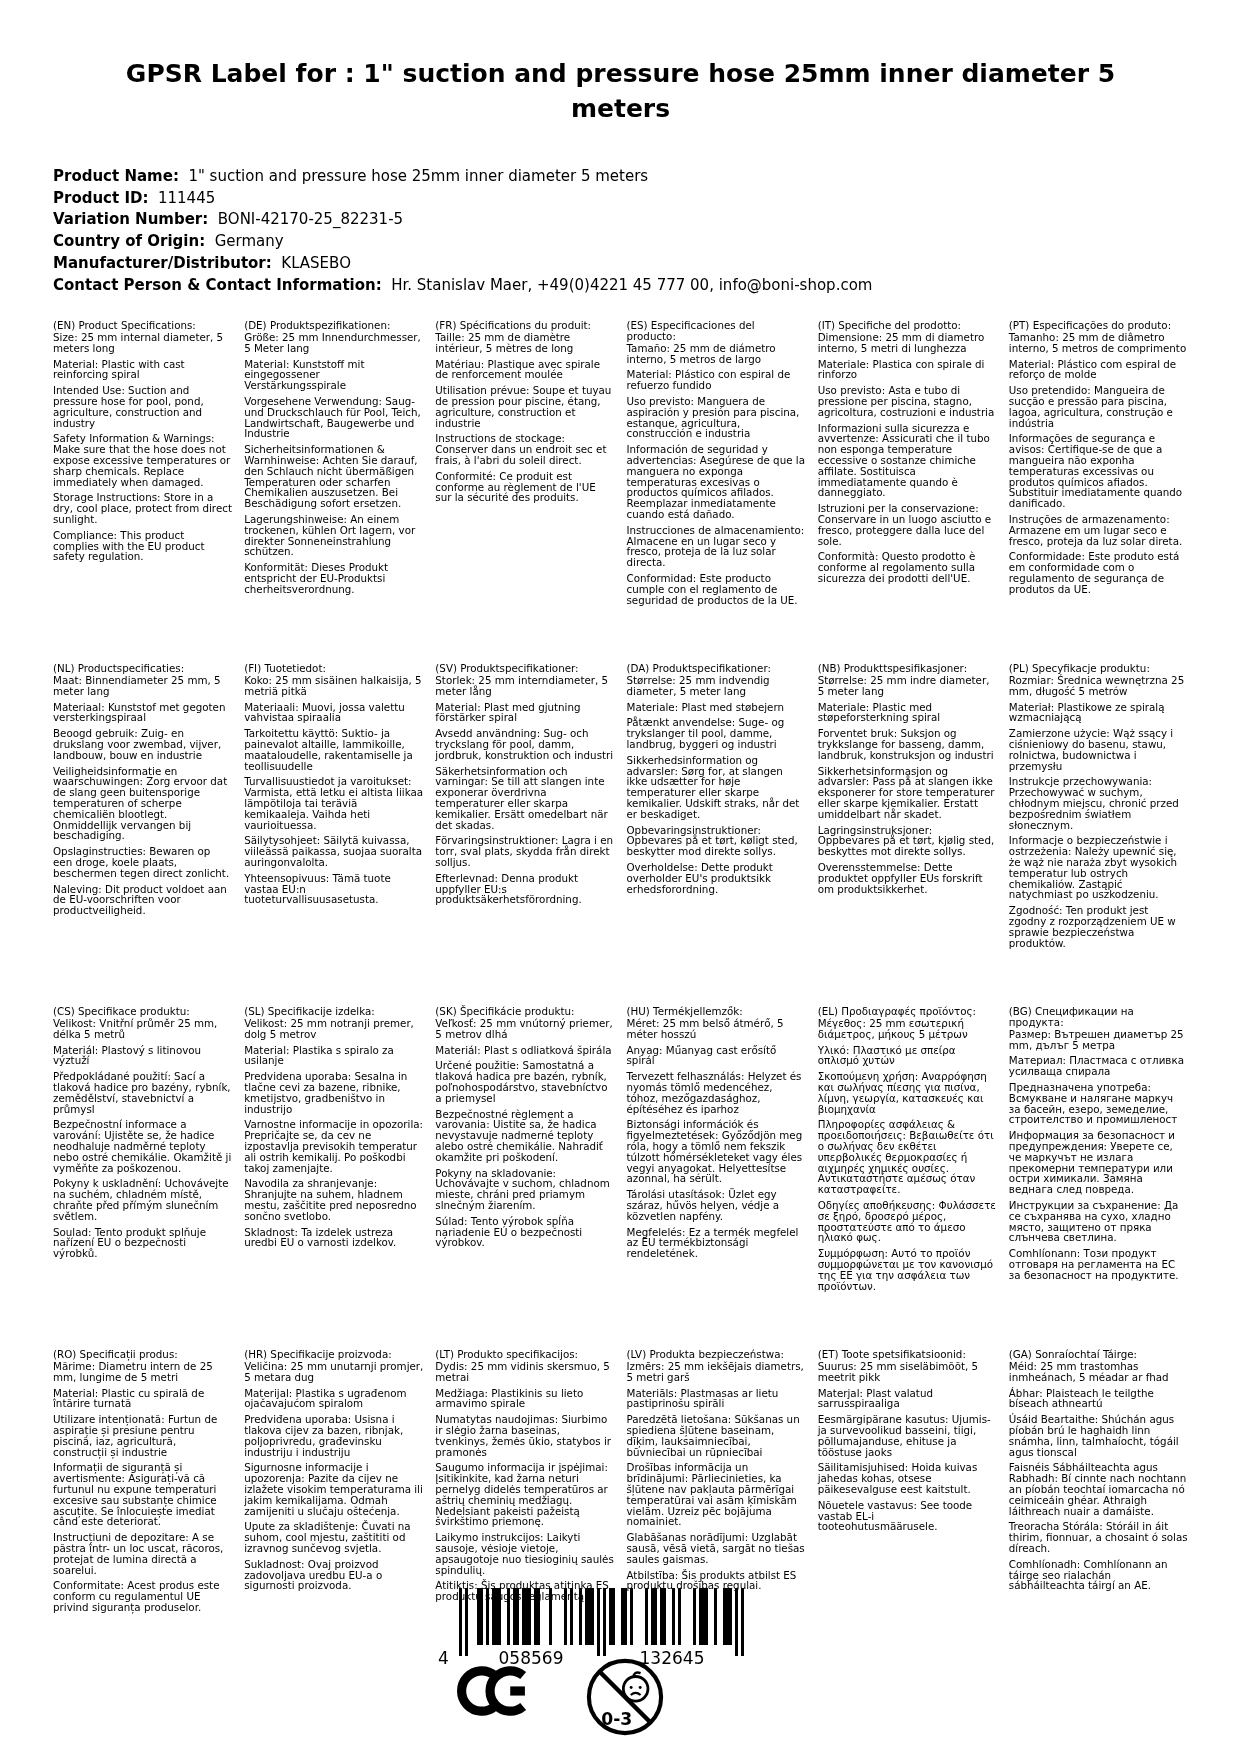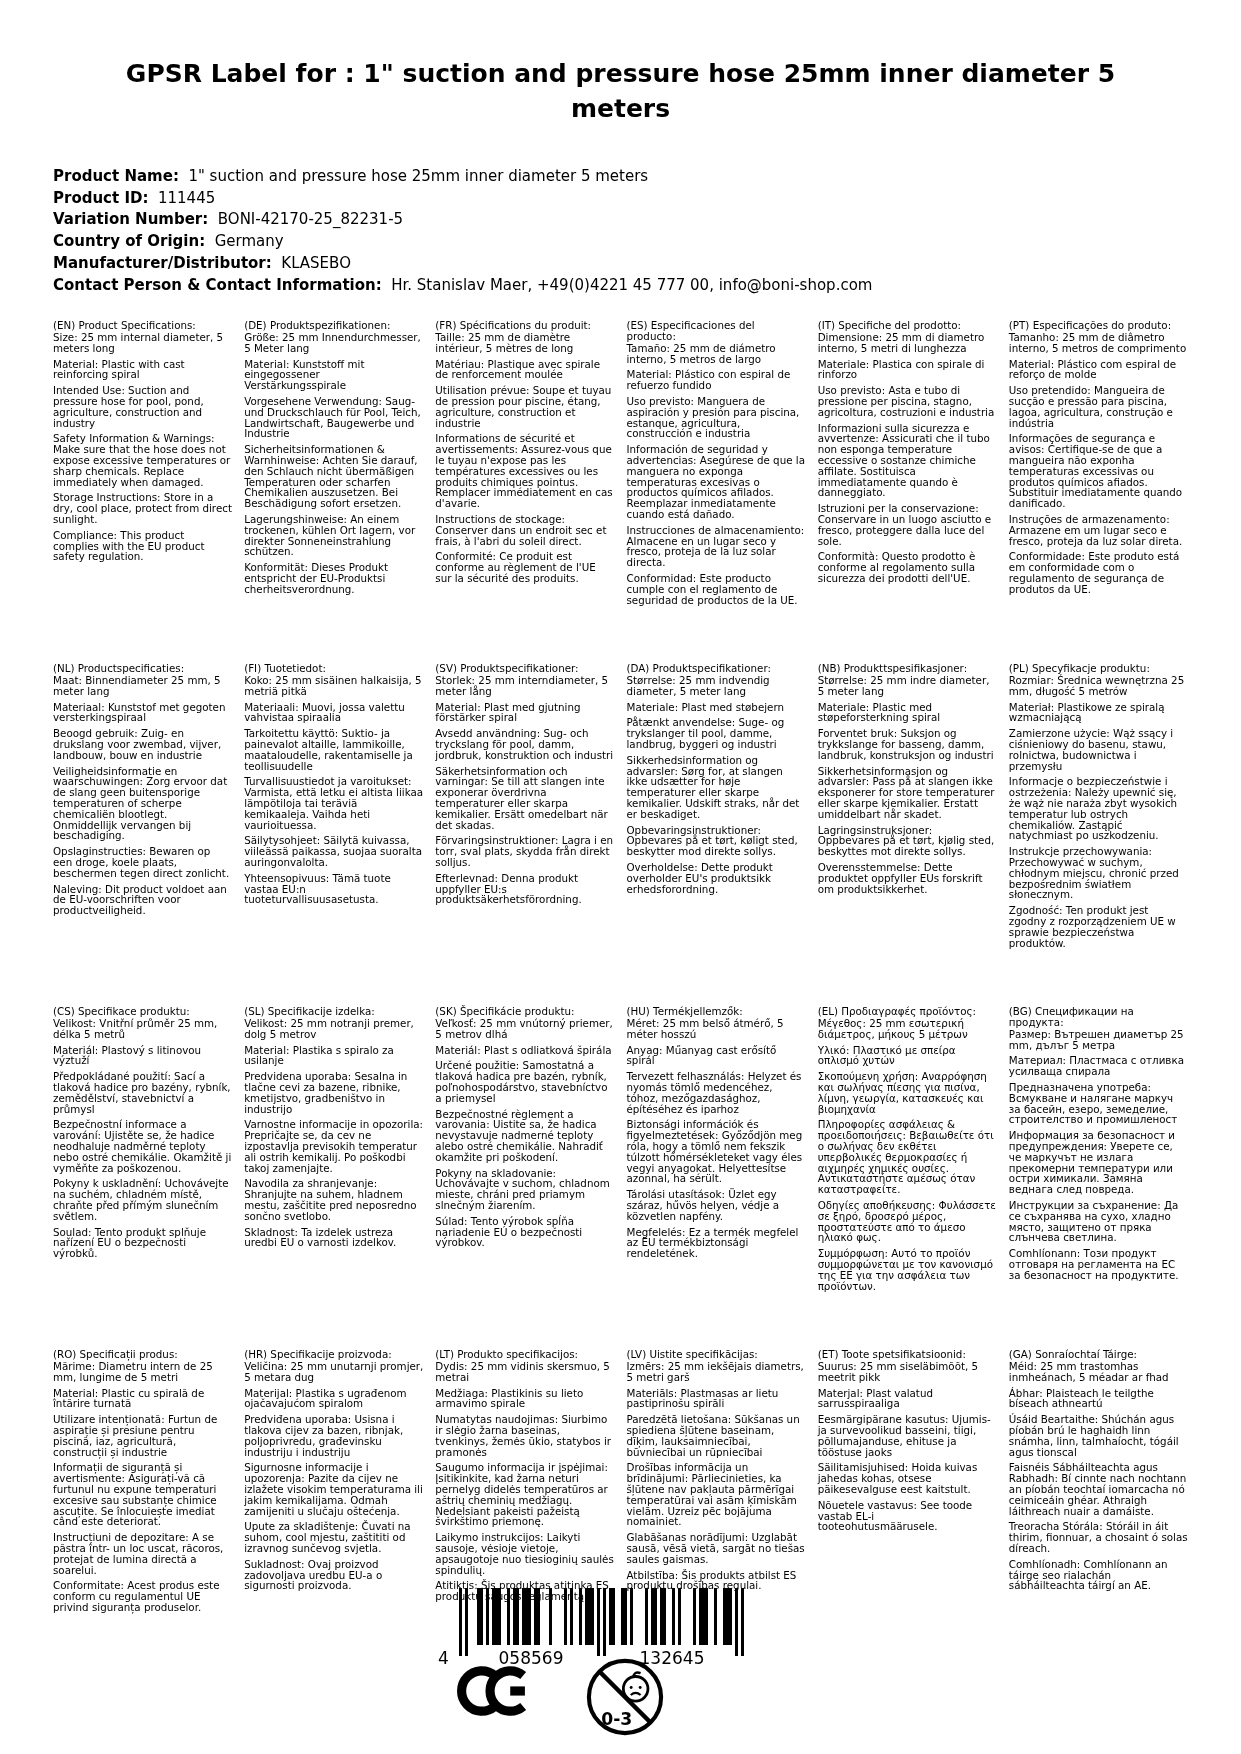--- a/index.html
+++ b/index.html
@@ -64,21 +64,20 @@
         <p>Vorgesehene Verwendung: Saug- und Druckschlauch für Pool, Teich, Landwirtschaft, Baugewerbe und Industrie</p>
         <p>Sicherheitsinformationen &amp; Warnhinweise: Achten Sie darauf, den Schlauch nicht übermäßigen Temperaturen oder scharfen Chemikalien auszusetzen. Bei Beschädigung sofort ersetzen.</p>
         <p>Lagerungshinweise: An einem trockenen, kühlen Ort lagern, vor direkter Sonneneinstrahlung schützen.</p>
         <p>Konformität: Dieses Produkt entspricht der EU-Produktsi cherheitsverordnung.</p>
       </div>
       <div class="lang-block">
         <div class="lang-heading">(FR) Spécifications du produit:</div>
         <p>Taille: 25 mm de diamètre intérieur, 5 mètres de long</p>
         <p>Matériau: Plastique avec spirale de renforcement moulée</p>
         <p>Utilisation prévue: Soupe et tuyau de pression pour piscine, étang, agriculture, construction et industrie</p>
-        <p>Informations de sécurité et avertissements: Assurez-vous que le tuyau n'expose pas les températures excessives ou les produits chimiques pointus. Remplacer immédiatement en cas d'avarie.</p>
         <p>Instructions de stockage: Conserver dans un endroit sec et frais, à l'abri du soleil direct.</p>
         <p>Conformité: Ce produit est conforme au règlement de l'UE sur la sécurité des produits.</p>
       </div>
       <div class="lang-block">
         <div class="lang-heading">(ES) Especificaciones del producto:</div>
         <p>Tamaño: 25 mm de diámetro interno, 5 metros de largo</p>
         <p>Material: Plástico con espiral de refuerzo fundido</p>
         <p>Uso previsto: Manguera de aspiración y presión para piscina, estanque, agricultura, construcción e industria</p>
         <p>Información de seguridad y advertencias: Asegúrese de que la manguera no exponga temperaturas excesivas o productos químicos afilados. Reemplazar inmediatamente cuando está dañado.</p>
         <p>Instrucciones de almacenamiento: Almacene en un lugar seco y fresco, proteja de la luz solar directa.</p>
@@ -145,22 +144,22 @@
         <p>Forventet bruk: Suksjon og trykkslange for basseng, damm, landbruk, konstruksjon og industri</p>
         <p>Sikkerhetsinformasjon og advarsler: Pass på at slangen ikke eksponerer for store temperaturer eller skarpe kjemikalier. Erstatt umiddelbart når skadet.</p>
         <p>Lagringsinstruksjoner: Oppbevares på et tørt, kjølig sted, beskyttes mot direkte sollys.</p>
         <p>Overensstemmelse: Dette produktet oppfyller EUs forskrift om produktsikkerhet.</p>
       </div>
       <div class="lang-block">
         <div class="lang-heading">(PL) Specyfikacje produktu:</div>
         <p>Rozmiar: Średnica wewnętrzna 25 mm, długość 5 metrów</p>
         <p>Materiał: Plastikowe ze spiralą wzmacniającą</p>
         <p>Zamierzone użycie: Wąż ssący i ciśnieniowy do basenu, stawu, rolnictwa, budownictwa i przemysłu</p>
+        <p>Instrukcje przechowywania: Przechowywać w suchym, chłodnym miejscu, chronić przed bezpośrednim światłem słonecznym.</p>
         <p>Informacje o bezpieczeństwie i ostrzeżenia: Należy upewnić się, że wąż nie naraża zbyt wysokich temperatur lub ostrych chemikaliów. Zastąpić natychmiast po uszkodzeniu.</p>
-        <p>Instrukcje przechowywania: Przechowywać w suchym, chłodnym miejscu, chronić przed bezpośrednim światłem słonecznym.</p>
         <p>Zgodność: Ten produkt jest zgodny z rozporządzeniem UE w sprawie bezpieczeństwa produktów.</p>
       </div>
       <div class="lang-block">
         <div class="lang-heading">(CS) Specifikace produktu:</div>
         <p>Velikost: Vnitřní průměr 25 mm, délka 5 metrů</p>
         <p>Materiál: Plastový s litinovou výztuží</p>
         <p>Předpokládané použití: Sací a tlaková hadice pro bazény, rybník, zemědělství, stavebnictví a průmysl</p>
         <p>Bezpečnostní informace a varování: Ujistěte se, že hadice neodhaluje nadměrné teploty nebo ostré chemikálie. Okamžitě ji vyměňte za poškozenou.</p>
         <p>Pokyny k uskladnění: Uchovávejte na suchém, chladném místě, chraňte před přímým slunečním světlem.</p>
         <p>Soulad: Tento produkt splňuje nařízení EU o bezpečnosti výrobků.</p>
@@ -231,21 +230,21 @@
       <div class="lang-block">
         <div class="lang-heading">(LT) Produkto specifikacijos:</div>
         <p>Dydis: 25 mm vidinis skersmuo, 5 metrai</p>
         <p>Medžiaga: Plastikinis su lieto armavimo spirale</p>
         <p>Numatytas naudojimas: Siurbimo ir slėgio žarna baseinas, tvenkinys, žemės ūkio, statybos ir pramonės</p>
         <p>Saugumo informacija ir įspėjimai: Įsitikinkite, kad žarna neturi pernelyg didelės temperatūros ar aštrių cheminių medžiagų. Nedelsiant pakeisti pažeistą švirkštimo priemonę.</p>
         <p>Laikymo instrukcijos: Laikyti sausoje, vėsioje vietoje, apsaugotoje nuo tiesioginių saulės spindulių.</p>
         <p>Atitiktis: Šis produktas atitinka ES produktų saugos reglamentą.</p>
       </div>
       <div class="lang-block">
-        <div class="lang-heading">(LV) Uistite specifikācijas:</div>
+        <div class="lang-heading">(LV) Produkta bezpieczeństwa:</div>
         <p>Izmērs: 25 mm iekšējais diametrs, 5 metri garš</p>
         <p>Materiāls: Plastmasas ar lietu pastiprinošu spirāli</p>
         <p>Paredzētā lietošana: Sūkšanas un spiediena šļūtene baseinam, dīķim, lauksaimniecībai, būvniecībai un rūpniecībai</p>
         <p>Drošības informācija un brīdinājumi: Pārliecinieties, ka šļūtene nav pakļauta pārmērīgai temperatūrai vai asām ķīmiskām vielām. Uzreiz pēc bojājuma nomainiet.</p>
         <p>Glabāšanas norādījumi: Uzglabāt sausā, vēsā vietā, sargāt no tiešas saules gaismas.</p>
         <p>Atbilstība: Šis produkts atbilst ES produktu drošības regulai.</p>
       </div>
       <div class="lang-block">
         <div class="lang-heading">(ET) Toote spetsifikatsioonid:</div>
         <p>Suurus: 25 mm siseläbimõõt, 5 meetrit pikk</p>

